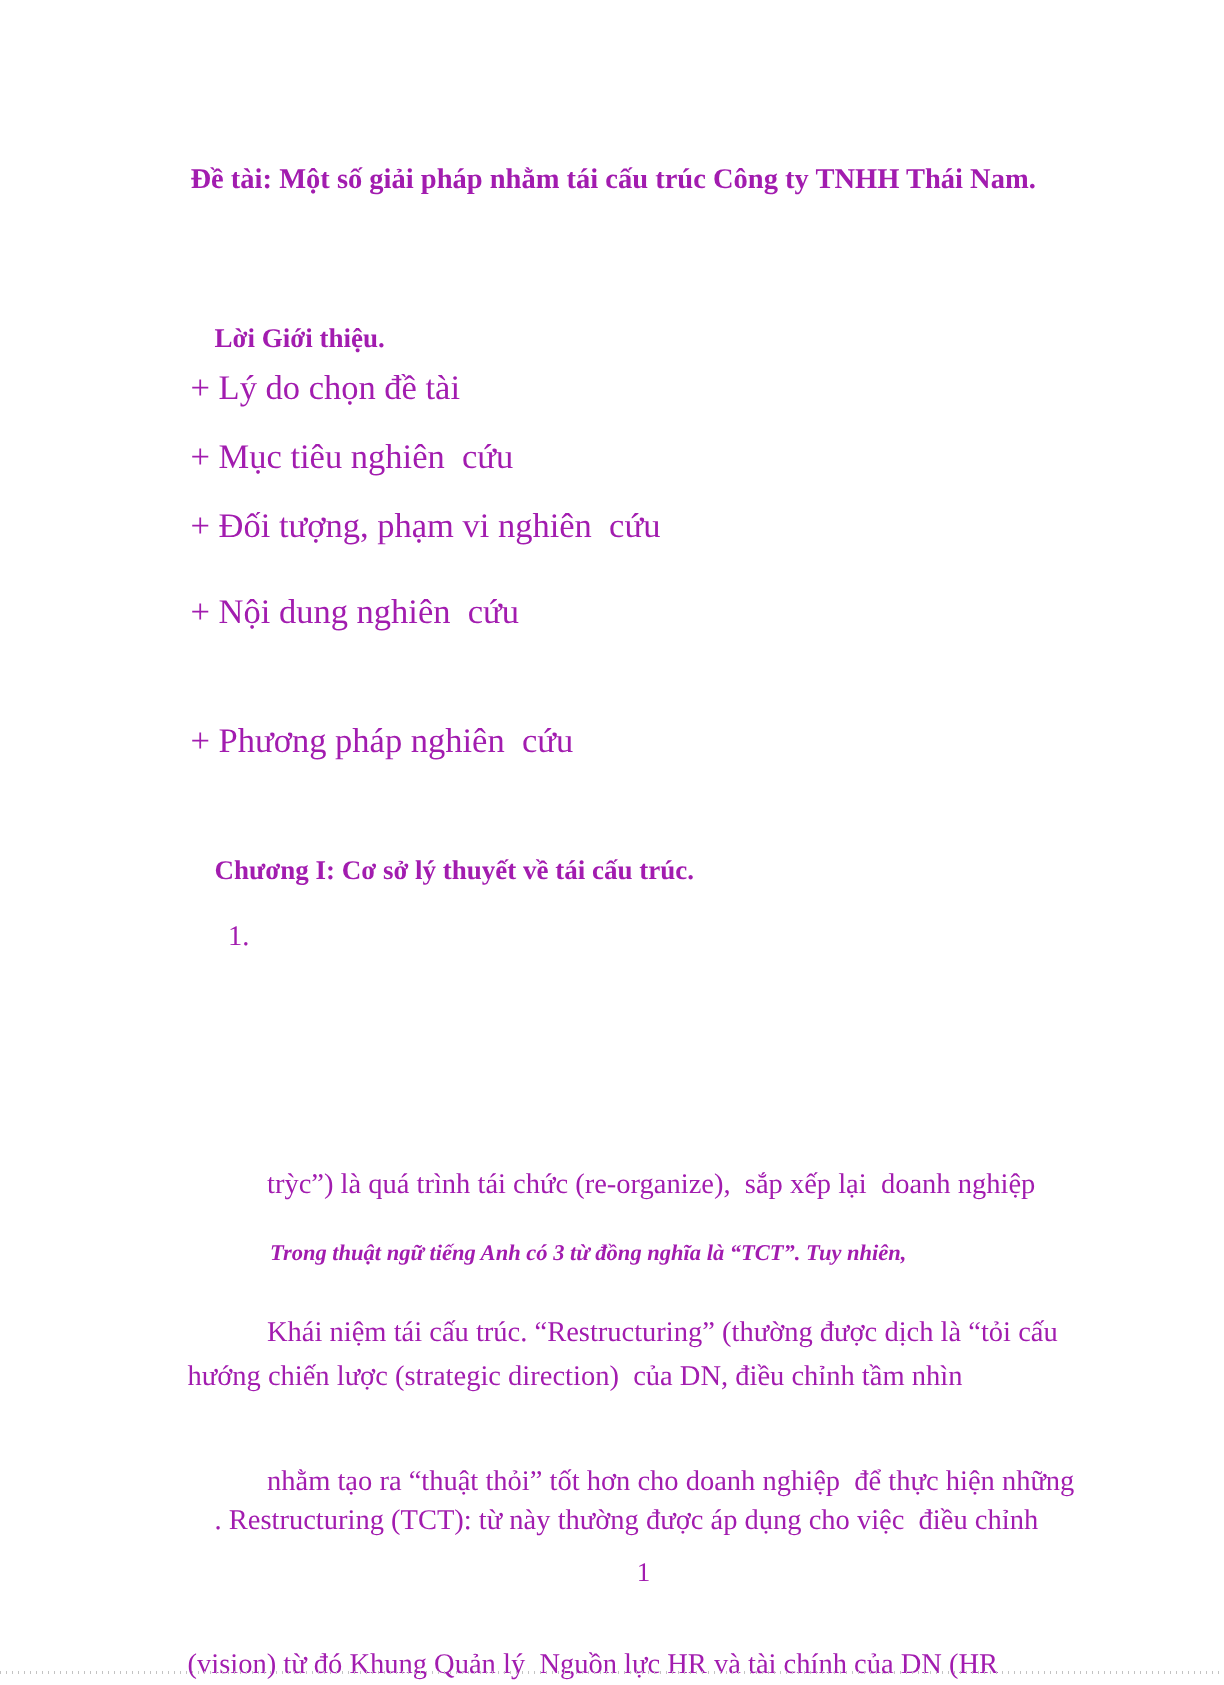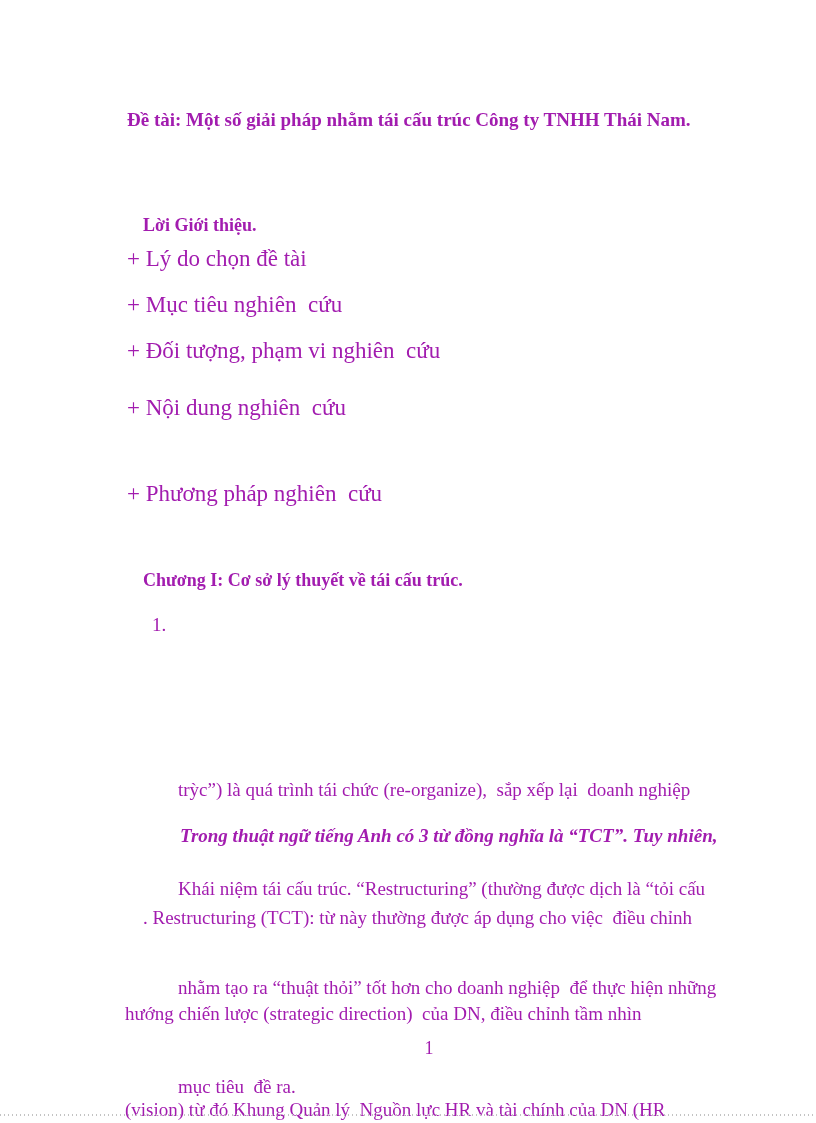--- a/index.html
+++ b/index.html
@@ -55,21 +55,21 @@
     position: absolute;
     left: 0; top: 0;
   }
   .numbered-item .lines {
     margin-left: 26px;
   }
 
   .note-para {
     left: 180px; top: 756px;
     width: 545px;
-    font-size: 19px;
+    font-size: 15px;
     font-weight: bold;
     font-style: italic;
     line-height: 32px;
   }
 
   .body-para {
     left: 125px; top: 838px;
     width: 615px;
     font-size: 19px;
     line-height: 32px;
@@ -114,31 +114,30 @@
 
   <h2 class="abs heading chapter-heading">Chương I: Cơ sở lý thuyết về tái cấu trúc.</h2>
 
 
   <div class="abs numbered-item">
     <span class="num">1.</span>
     <div class="lines">
       <div class="line">trỳc”) là quá trình tái chức (re-organize),  sắp xếp lại  doanh nghiệp</div>
       <div class="line">Khái niệm tái cấu trúc. “Restructuring” (thường được dịch là “tỏi cấu</div>
       <div class="line">nhằm tạo ra “thuật thỏi” tốt hơn cho doanh nghiệp  để thực hiện những</div>
-      <div class="line">mục tiêu  đề ra.</div>
     </div>
   </div>
 
   <div class="abs note-para">
     <div class="line">Trong thuật ngữ tiếng Anh có 3 từ đồng nghĩa là “TCT”. Tuy nhiên,</div>
   </div>
 
   <div class="abs body-para">
+    <div class="line">hướng chiến lược (strategic direction)  của DN, điều chỉnh tầm nhìn</div>
     <div class="line first">. Restructuring (TCT): từ này thường được áp dụng cho việc  điều chỉnh</div>
-    <div class="line">hướng chiến lược (strategic direction)  của DN, điều chỉnh tầm nhìn</div>
     <div class="line">(vision) từ đó Khung Quản lý  Nguồn lực HR và tài chính của DN (HR</div>
     
     
   </div>
 
   <div class="abs page-number">1</div>
 
   <div class="bottom-dots"></div>
 
 </div>

